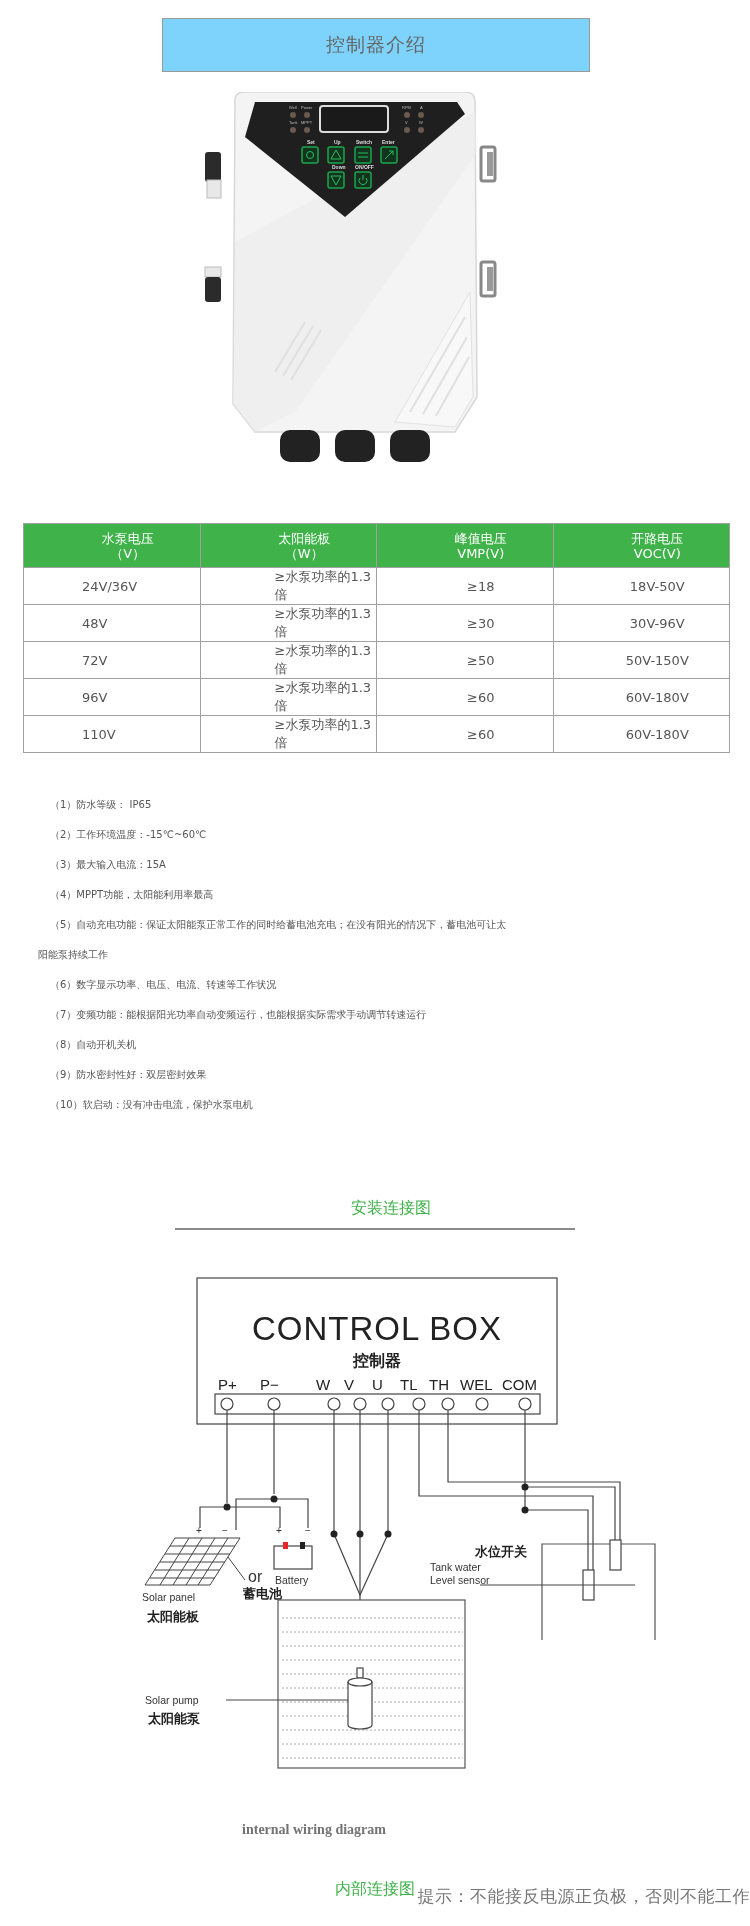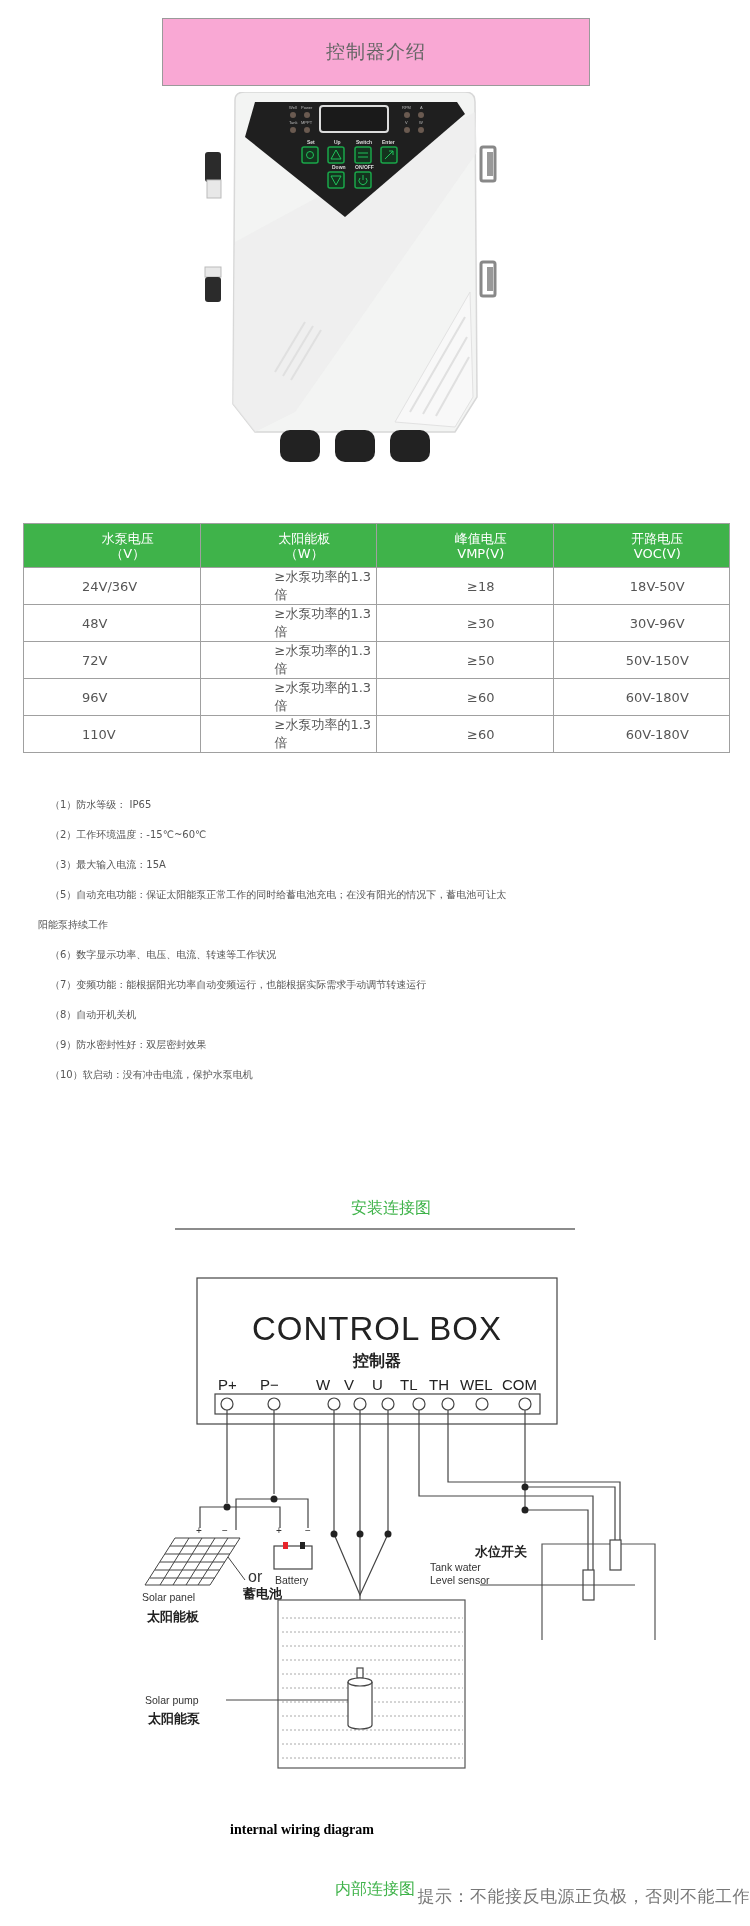--- a/index.html
+++ b/index.html
@@ -1,22 +1,22 @@
 <!DOCTYPE html>
 <html><head>
 <meta charset="utf-8">
 <style>
   * { box-sizing: border-box; margin: 0; padding: 0; }
   html, body { width: 750px; height: 1926px; background: #ffffff; overflow: hidden; }
   body { position: relative; font-family: "DejaVu Sans", "Liberation Sans", sans-serif; color: #555; }
 
   
   .title-box {
-    position: absolute; left: 162px; top: 18px; width: 428px; height: 68px;
-    border: 1.5px solid #9a9a9a; background: #f9a8d4;
+    position: absolute; left: 162px; top: 18px; width: 428px; height: 54px;
+    border: 1.5px solid #9a9a9a; background: #7dd3fc;
     display: flex; align-items: center; justify-content: center;
     font-size: 19px; color: #666; letter-spacing: 1px;
   }
 
   
   .product { position: absolute; left: 195px; top: 92px; width: 320px; height: 390px; }
 
   
   .spec-table {
     position: absolute; left: 23px; top: 523px; width: 707px;
@@ -44,22 +44,22 @@
     position: absolute; left: 0; width: 750px; top: 1198px; text-align: center;
     color: #3fb34a; font-size: 16px; margin-left: 16px;
   }
   .install-rule {
     position: absolute; left: 175px; top: 1228px; width: 400px; height: 2px; background: #8c8c8c;
   }
 
   .diagram { position: absolute; left: 130px; top: 1270px; width: 550px; height: 540px; }
 
   .wiring-en {
-    position: absolute; left: 0; width: 604px; top: 1822px; text-align: center;
-    font-family: "Liberation Serif", "DejaVu Serif", serif; font-weight: bold; font-size: 14px; color: #000000;
+    position: absolute; left: 12px; width: 604px; top: 1822px; text-align: center;
+    font-family: "Liberation Serif", "DejaVu Serif", serif; font-weight: bold; font-size: 14px; color: #737373;
   }
   .wiring-cn {
     position: absolute; left: 0; width: 750px; top: 1845px; text-align: center;
     color: #3fb34a; font-size: 16px; margin-top: 34px;
   }
   .hint {
     position: absolute; left: 0; width: 750px; top: 1885px; text-align: right;
     color: #777; font-size: 17px; letter-spacing: 0.5px;
   }
 </style>
@@ -216,20 +216,21 @@
       <td>≥60</td>
       <td>60V-180V</td>
     </tr>
   </tbody>
 </table>
 
 <div class="features">
   <div class="feature">（1）防水等级： IP65</div>
   <div class="feature">（2）工作环境温度：-15℃~60℃</div>
   <div class="feature">（3）最大输入电流：15A</div>
+  <div class="feature">（4）MPPT功能，太阳能利用率最高</div>
   <div class="feature">（5）自动充电功能：保证太阳能泵正常工作的同时给蓄电池充电；在没有阳光的情况下，蓄电池可让太</div>
   <div class="feature" style="margin-left:-12px">阳能泵持续工作</div>
   <div class="feature">（6）数字显示功率、电压、电流、转速等工作状况</div>
   <div class="feature">（7）变频功能：能根据阳光功率自动变频运行，也能根据实际需求手动调节转速运行</div>
   <div class="feature">（8）自动开机关机</div>
   <div class="feature">（9）防水密封性好：双层密封效果</div>
   <div class="feature">（10）软启动：没有冲击电流，保护水泵电机</div>
 </div>
 
 <div class="install-title">安装连接图</div>

